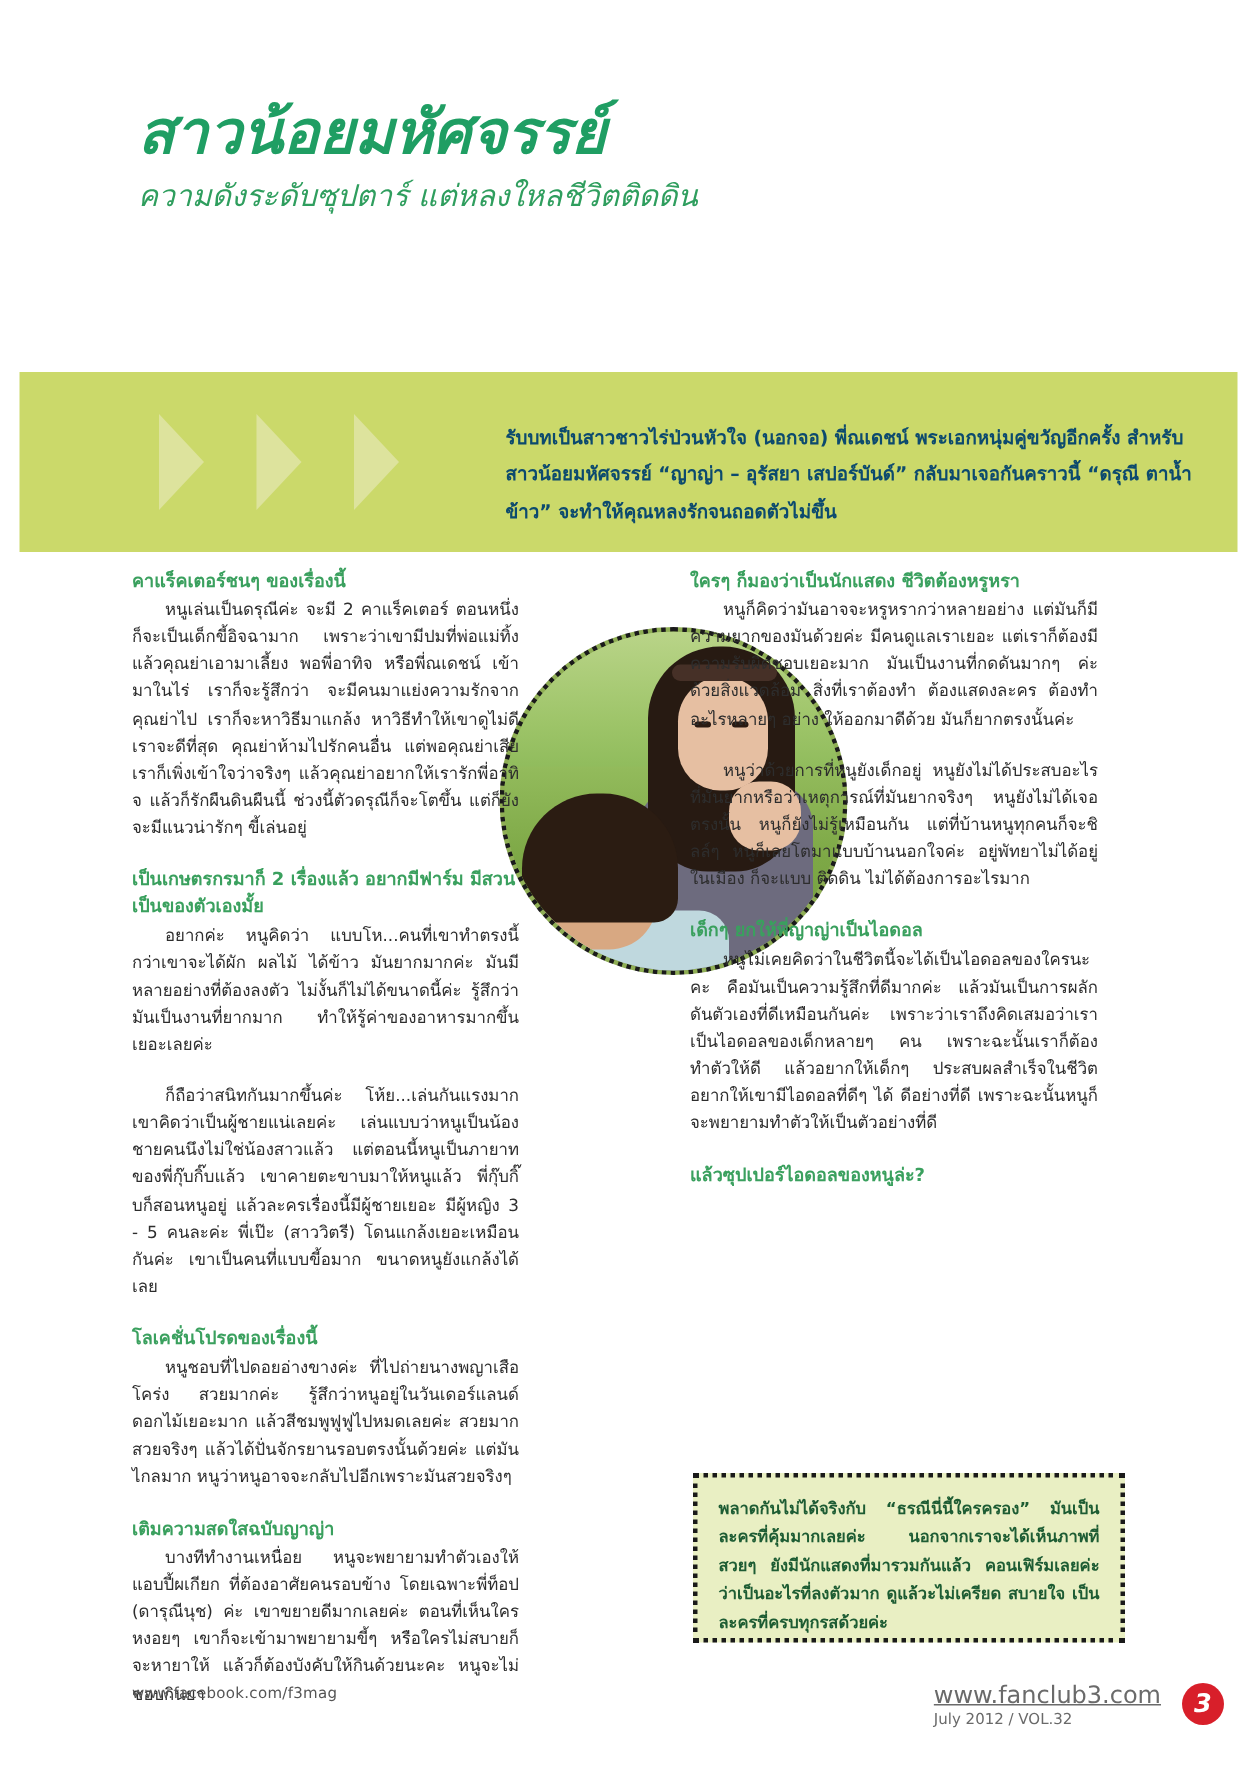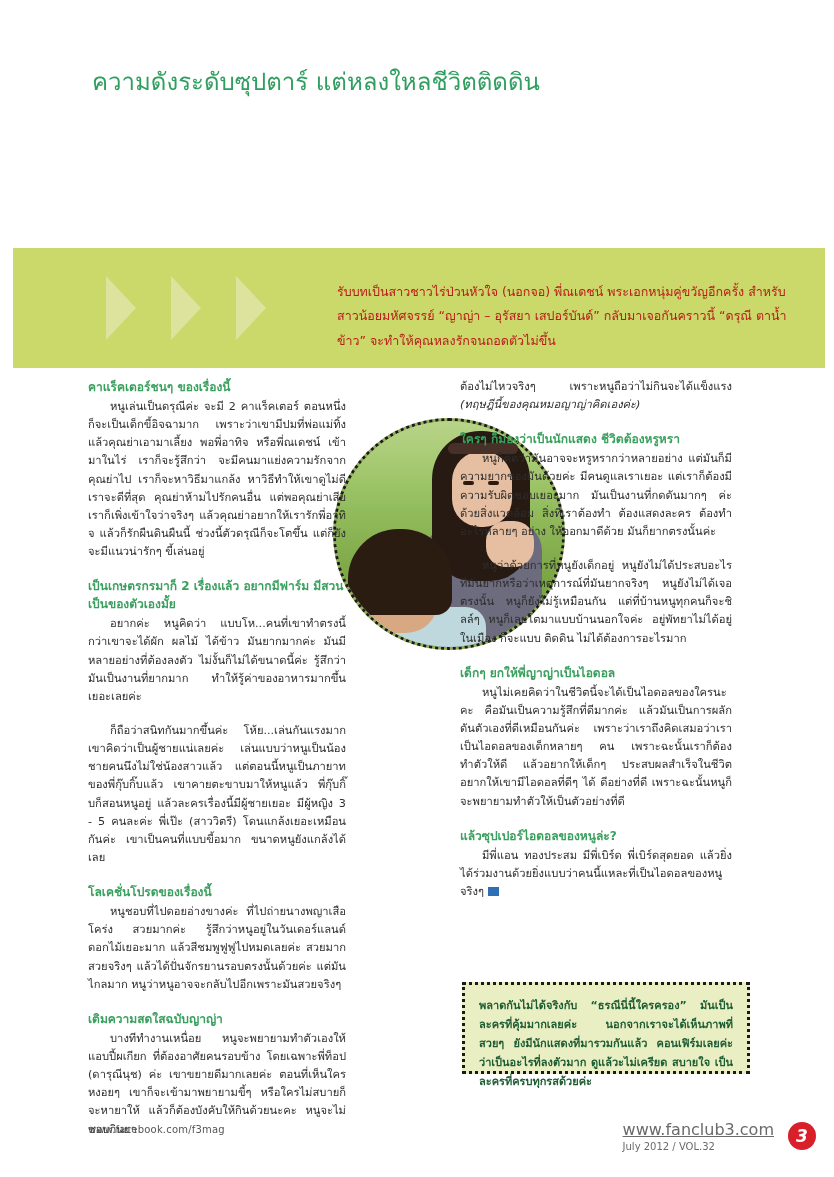--- a/index.html
+++ b/index.html
@@ -31,41 +31,41 @@
   .t-fullname{
     font-size:41px;color:#a9bf4a;vertical-align:8px;font-weight:400;
   }
   .t-line2{
     margin-top:4px;
     font-style:italic;font-weight:bold;font-size:40px;
     color:#1f9e63;line-height:1.15;white-space:nowrap;
   }
   .t-line3{
     margin-top:6px;
-    font-size:24px;color:#2f9e5e;
+    font-style:italic;font-size:20px;color:#2f9e5e;
     line-height:1.2;white-space:nowrap;
   }
 
   
   .band{
     position:absolute;left:13px;top:248px;width:812px;height:120px;
     background:#cbd96a;overflow:hidden;
   }
   .chev{
     position:absolute;top:28px;width:0;height:0;
     border-top:32px solid transparent;
     border-bottom:32px solid transparent;
     border-left:30px solid #dde39d;
   }
   .chev.c1{left:93px;}
   .chev.c2{left:158px;}
   .chev.c3{left:223px;}
   .band-text{
     position:absolute;left:324px;top:32px;width:470px;
-    font-size:12.5px;line-height:1.95;color:#b91c1c;font-weight:normal;
+    font-size:12.5px;line-height:1.95;color:#0c4a6e;font-weight:bold;
   }
 
   
   .content{position:absolute;left:0;top:378px;width:834px;height:720px;}
   .col{position:absolute;top:0;width:258px;}
   .col-left{left:88px;}
   .col-right{left:460px;width:272px;}
 
   h3.sec{
     margin:0 0 2px 0;
@@ -122,21 +122,21 @@
     background:#d8a882;border-radius:30px 30px 32px 32px;
   }
   .photo .boy-shirt{
     position:absolute;left:0px;top:186px;width:150px;height:60px;
     background:#bfd8de;border-radius:30px 20px 0 0;
   }
   .photo .eye{position:absolute;width:11px;height:4px;background:#2a1a12;border-radius:3px;}
 
   
   .quote{
-    position:absolute;left:462px;top:982px;width:288px;height:92px;
+    position:absolute;left:462px;top:982px;width:288px;height:113px;
     background:#e9efc3;
     border:3px dotted #1a1a1a;
     box-sizing:border-box;
     padding:12px 14px;
   }
   .quote p{
     margin:0;font-size:11px;line-height:1.72;color:#1d5c33;
     font-weight:bold;text-align:justify;
   }
 
@@ -172,20 +172,21 @@
     vertical-align:middle;margin-left:4px;
   }
 </style>
 </head>
 <body>
 
 <div class="page">
 
   <div class="header">
     <div class="title-wrap">
+      <div class="t-line2">สาวน้อยมหัศจรรย์</div>
       <div class="t-line3">ความดังระดับซุปตาร์ แต่หลงใหลชีวิตติดดิน</div>
     </div>
   </div>
 
   <div class="band">
     <div class="chev c1"></div>
     <div class="chev c2"></div>
     <div class="chev c3"></div>
     <div class="band-text">รับบทเป็นสาวชาวไร่ป่วนหัวใจ (นอกจอ) พี่ณเดชน์ พระเอกหนุ่มคู่ขวัญอีกครั้ง สำหรับสาวน้อยมหัศจรรย์ “ญาญ่า – อุรัสยา เสปอร์บันด์” กลับมาเจอกันคราวนี้ “ดรุณี ตาน้ำข้าว” จะทำให้คุณหลงรักจนถอดตัวไม่ขึ้น</div>
   </div>
@@ -234,41 +235,37 @@
 
       <div class="blk">
         <h3 class="sec">เติมความสดใสฉบับญาญ่า</h3>
         <p class="body">บางทีทำงานเหนื่อย หนูจะพยายามทำตัวเองให้แอบปี้ผเกียก ที่ต้องอาศัยคนรอบข้าง โดยเฉพาะพี่ท็อป (ดารุณีนุช) ค่ะ เขาขยายดีมากเลยค่ะ ตอนที่เห็นใครหงอยๆ เขาก็จะเข้ามาพยายามขี้ๆ หรือใครไม่สบายก็จะหายาให้ แล้วก็ต้องบังคับให้กินด้วยนะคะ หนูจะไม่ชอบกินยา</p>
       </div>
 
     </div>
 
     <div class="col col-right">
 
-      <div class="blk">
-        <p class="body noind"><span>ต้องไม่ไหวจริงๆ เพราะหนูถือว่าไม่กินจะได้แข็งแรง</span> <span class="ital">(ทฤษฎีนี้ของคุณหมอญาญ่าคิดเองค่ะ)</span></p>
-      </div>
 
       <div class="blk">
         <h3 class="sec">ใครๆ ก็มองว่าเป็นนักแสดง ชีวิตต้องหรูหรา</h3>
         <p class="body">หนูก็คิดว่ามันอาจจะหรูหรากว่าหลายอย่าง แต่มันก็มีความยากของมันด้วยค่ะ มีคนดูแลเราเยอะ แต่เราก็ต้องมีความรับผิดชอบเยอะมาก มันเป็นงานที่กดดันมากๆ ค่ะ ด้วยสิ่งแวดล้อม สิ่งที่เราต้องทำ ต้องแสดงละคร ต้องทำอะไรหลายๆ อย่าง ให้ออกมาดีด้วย มันก็ยากตรงนั้นค่ะ</p>
       </div>
 
       <div class="blk">
         <p class="body">หนูว่าด้วยการที่หนูยังเด็กอยู่ หนูยังไม่ได้ประสบอะไรที่มันยากหรือว่าเหตุการณ์ที่มันยากจริงๆ หนูยังไม่ได้เจอตรงนั้น หนูก็ยังไม่รู้เหมือนกัน แต่ที่บ้านหนูทุกคนก็จะชิลล์ๆ หนูก็เลยโตมาแบบบ้านนอกใจค่ะ อยู่พัทยาไม่ได้อยู่ในเมือง ก็จะแบบ ติดดิน ไม่ได้ต้องการอะไรมาก</p>
       </div>
 
       <div class="blk">
         <h3 class="sec">เด็กๆ ยกให้พี่ญาญ่าเป็นไอดอล</h3>
         <p class="body">หนูไม่เคยคิดว่าในชีวิตนี้จะได้เป็นไอดอลของใครนะคะ คือมันเป็นความรู้สึกที่ดีมากค่ะ แล้วมันเป็นการผลักดันตัวเองที่ดีเหมือนกันค่ะ เพราะว่าเราถึงคิดเสมอว่าเราเป็นไอดอลของเด็กหลายๆ คน เพราะฉะนั้นเราก็ต้องทำตัวให้ดี แล้วอยากให้เด็กๆ ประสบผลสำเร็จในชีวิต อยากให้เขามีไอดอลที่ดีๆ ได้ ดีอย่างที่ดี เพราะฉะนั้นหนูก็จะพยายามทำตัวให้เป็นตัวอย่างที่ดี</p>
       </div>
 
       <div class="blk">
         <h3 class="sec">แล้วซุปเปอร์ไอดอลของหนูล่ะ?</h3>
-        <p class="body"><span>มีพี่แอน ทองประสม มีพี่เบิร์ด พี่เบิร์ดสุดยอด แล้วยิ่งได้ร่วมงานด้วยยิ่งแบบว่าคนนี้แหละที่เป็นไอดอลของหนูจริงๆ</span><span class="end-mark"></span></p>
       </div>
 
     </div>
   </div>
 
   <div class="quote">
     <p>พลาดกันไม่ได้จริงกับ “ธรณีนี่นี้ใครครอง” มันเป็น ละครที่คุ้มมากเลยค่ะ นอกจากเราจะได้เห็นภาพที่สวยๆ ยังมีนักแสดงที่มารวมกันแล้ว คอนเฟิร์มเลยค่ะว่าเป็นอะไรที่ลงตัวมาก ดูแล้วะไม่เครียด สบายใจ เป็นละครที่ครบทุกรสด้วยค่ะ</p>
   </div>
 
   <div class="footer">

